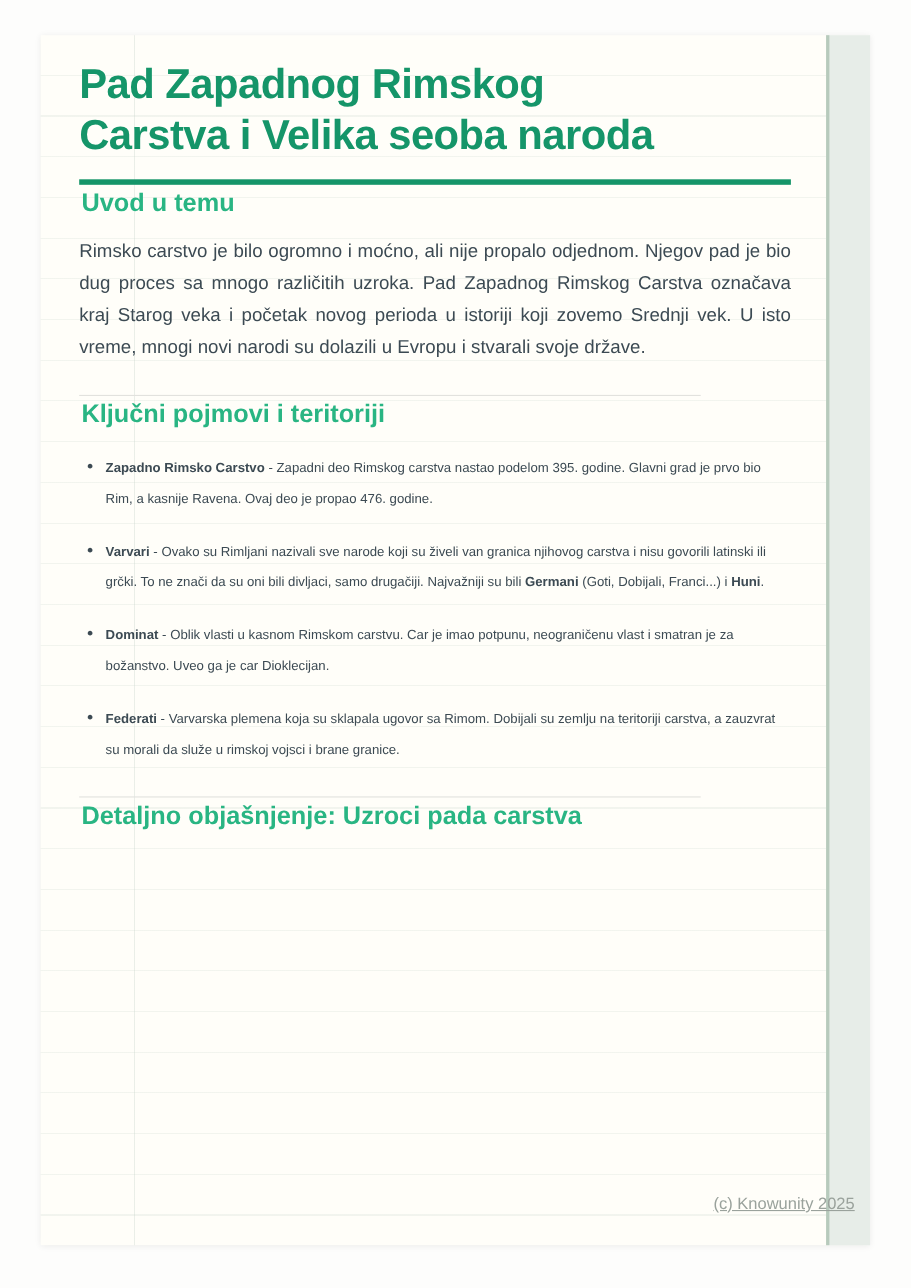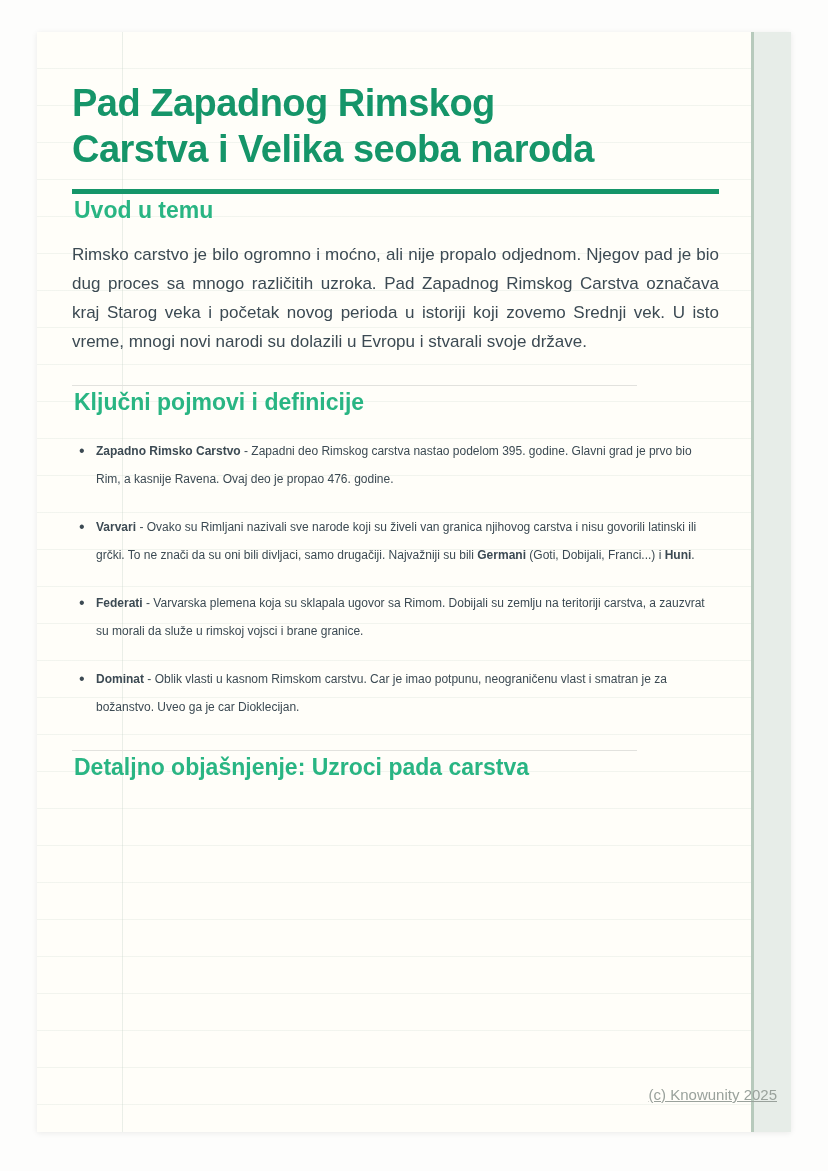--- a/index.html
+++ b/index.html
@@ -32,21 +32,21 @@
     position:absolute;top:0;right:0;bottom:0;width:40px;
     background:var(--mint);
     border-left:3px solid var(--stripe-edge);
     z-index:1;
   }
   .content{
     position:absolute;left:35px;top:0;width:647px;
     color:var(--text-dark);
   }
   h1.doc-title{
-    margin:48px 0 0 0;
+    margin:22px 0 0 0;
     font-size:38px;line-height:46px;font-weight:700;
     color:var(--green-dark);
     letter-spacing:-0.5px;
     white-space:pre-line;
   }
   .title-rule{
     height:5px;background:var(--green-dark);
     margin-top:17px;border:none;width:100%;
   }
   h2.section-heading{
@@ -104,27 +104,27 @@
 Carstva i Velika seoba naroda</h1>
 
     <div class="title-rule"></div>
 
     <h2 class="section-heading h2-intro">Uvod u temu</h2>
 
     <p class="intro-paragraph">Rimsko carstvo je bilo ogromno i moćno, ali nije propalo odjednom. Njegov pad je bio dug proces sa mnogo različitih uzroka. Pad Zapadnog Rimskog Carstva označava kraj Starog veka i početak novog perioda u istoriji koji zovemo Srednji vek. U isto vreme, mnogi novi narodi su dolazili u Evropu i stvarali svoje države.</p>
 
     <div class="divider"></div>
 
-    <h2 class="section-heading h2-terms">Ključni pojmovi i definicije</h2>
+    <h2 class="section-heading h2-terms">Ključni pojmovi i teritoriji</h2>
 
     <ul class="terms-list" id="terms-list">
         <li><span class="b">Zapadno Rimsko Carstvo</span><span> - Zapadni deo Rimskog carstva nastao podelom 395. godine. Glavni grad je prvo bio Rim, a kasnije Ravena. Ovaj deo je propao 476. godine.</span></li>
         <li><span class="b">Varvari</span><span> - Ovako su Rimljani nazivali sve narode koji su živeli van granica njihovog carstva i nisu govorili latinski ili grčki. To ne znači da su oni bili divljaci, samo drugačiji. Najvažniji su bili </span><span class="b">Germani</span><span> (Goti, Dobijali, Franci...) i </span><span class="b">Huni</span><span>.</span></li>
+        <li><span class="b">Dominat</span><span> - Oblik vlasti u kasnom Rimskom carstvu. Car je imao potpunu, neograničenu vlast i smatran je za božanstvo. Uveo ga je car Dioklecijan.</span></li>
         <li><span class="b">Federati</span><span> - Varvarska plemena koja su sklapala ugovor sa Rimom. Dobijali su zemlju na teritoriji carstva, a zauzvrat su morali da služe u rimskoj vojsci i brane granice.</span></li>
-        <li><span class="b">Dominat</span><span> - Oblik vlasti u kasnom Rimskom carstvu. Car je imao potpunu, neograničenu vlast i smatran je za božanstvo. Uveo ga je car Dioklecijan.</span></li>
       </ul>
 
     <div class="divider"></div>
 
     <h2 class="section-heading h2-detail">Detaljno objašnjenje: Uzroci pada carstva</h2>
 
   </div>
 
   <div class="page-footer">(c) Knowunity 2025</div>
 

